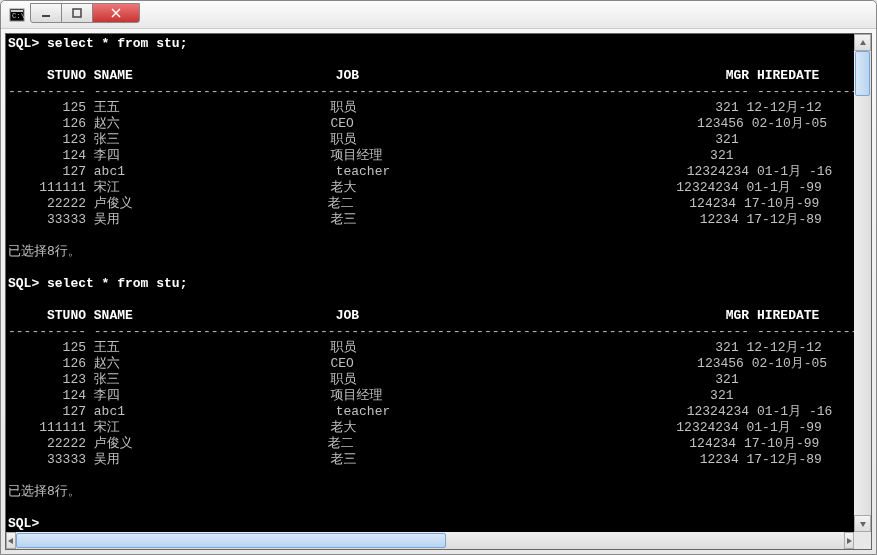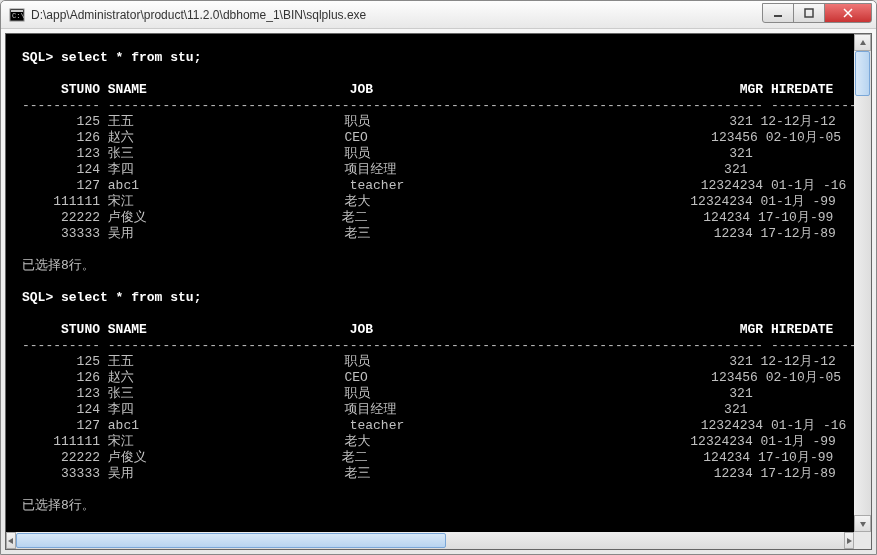--- a/index.html
+++ b/index.html
@@ -33,21 +33,21 @@
     .win-btn.min { border-radius: 0 0 0 3px; }
     .win-btn.close { border-radius: 0 0 3px 0; background: linear-gradient(#e77, #c93434); color: #fff; width: 48px; }
     .win-btn svg { width: 10px; height: 10px; }
     .term-wrap {
       flex:1; background:#000; margin:4px; position:relative;
       border:1px solid #666; overflow:hidden;
     }
     .term {
       position:absolute; top:0; left:0; right:17px; bottom:17px;
       color:#c0c0c0; font-size:13px; line-height:16px;
-      padding:16px; overflow:hidden;
+      padding:2px; overflow:hidden;
     }
     pre.line { white-space:pre; font-family:inherit; margin:0; height:16px; }
     pre.line.bold { color:#fff; font-weight:bold; }
     .annotation {
       position:absolute; left:210px; top:259px;
       width:382px; background:#fff; border:2px solid #ff0000;
       color:#ff0000; font-family:"Microsoft YaHei","SimSun",sans-serif;
       font-size:12px; line-height:16px; padding:3px 5px;
       font-weight:bold;
     }
@@ -74,21 +74,20 @@
 
 <div class="window">
   <div class="titlebar">
     <span class="titlebar-icon">
       <svg viewBox="0 0 16 16">
           <rect x="1" y="2" width="14" height="12" fill="#000" stroke="#888"></rect>
           <rect x="2" y="3" width="12" height="2" fill="#ccc"></rect>
           <text x="3" y="11" font-size="7" fill="#ccc">C:\</text>
         </svg>
     </span>
-    <span class="titlebar-text">D:\app\Administrator\product\11.2.0\dbhome_1\BIN\sqlplus.exe</span>
     <div class="win-buttons">
       <div class="win-btn min">
         <svg viewBox="0 0 10 10">
             <rect x="1" y="7" width="8" height="2" fill="#444"></rect>
           </svg>
       </div>
       <div class="win-btn max">
         <svg viewBox="0 0 10 10">
             <rect x="1" y="1" width="8" height="8" fill="none" stroke="#444" stroke-width="1.5"></rect>
           </svg>

